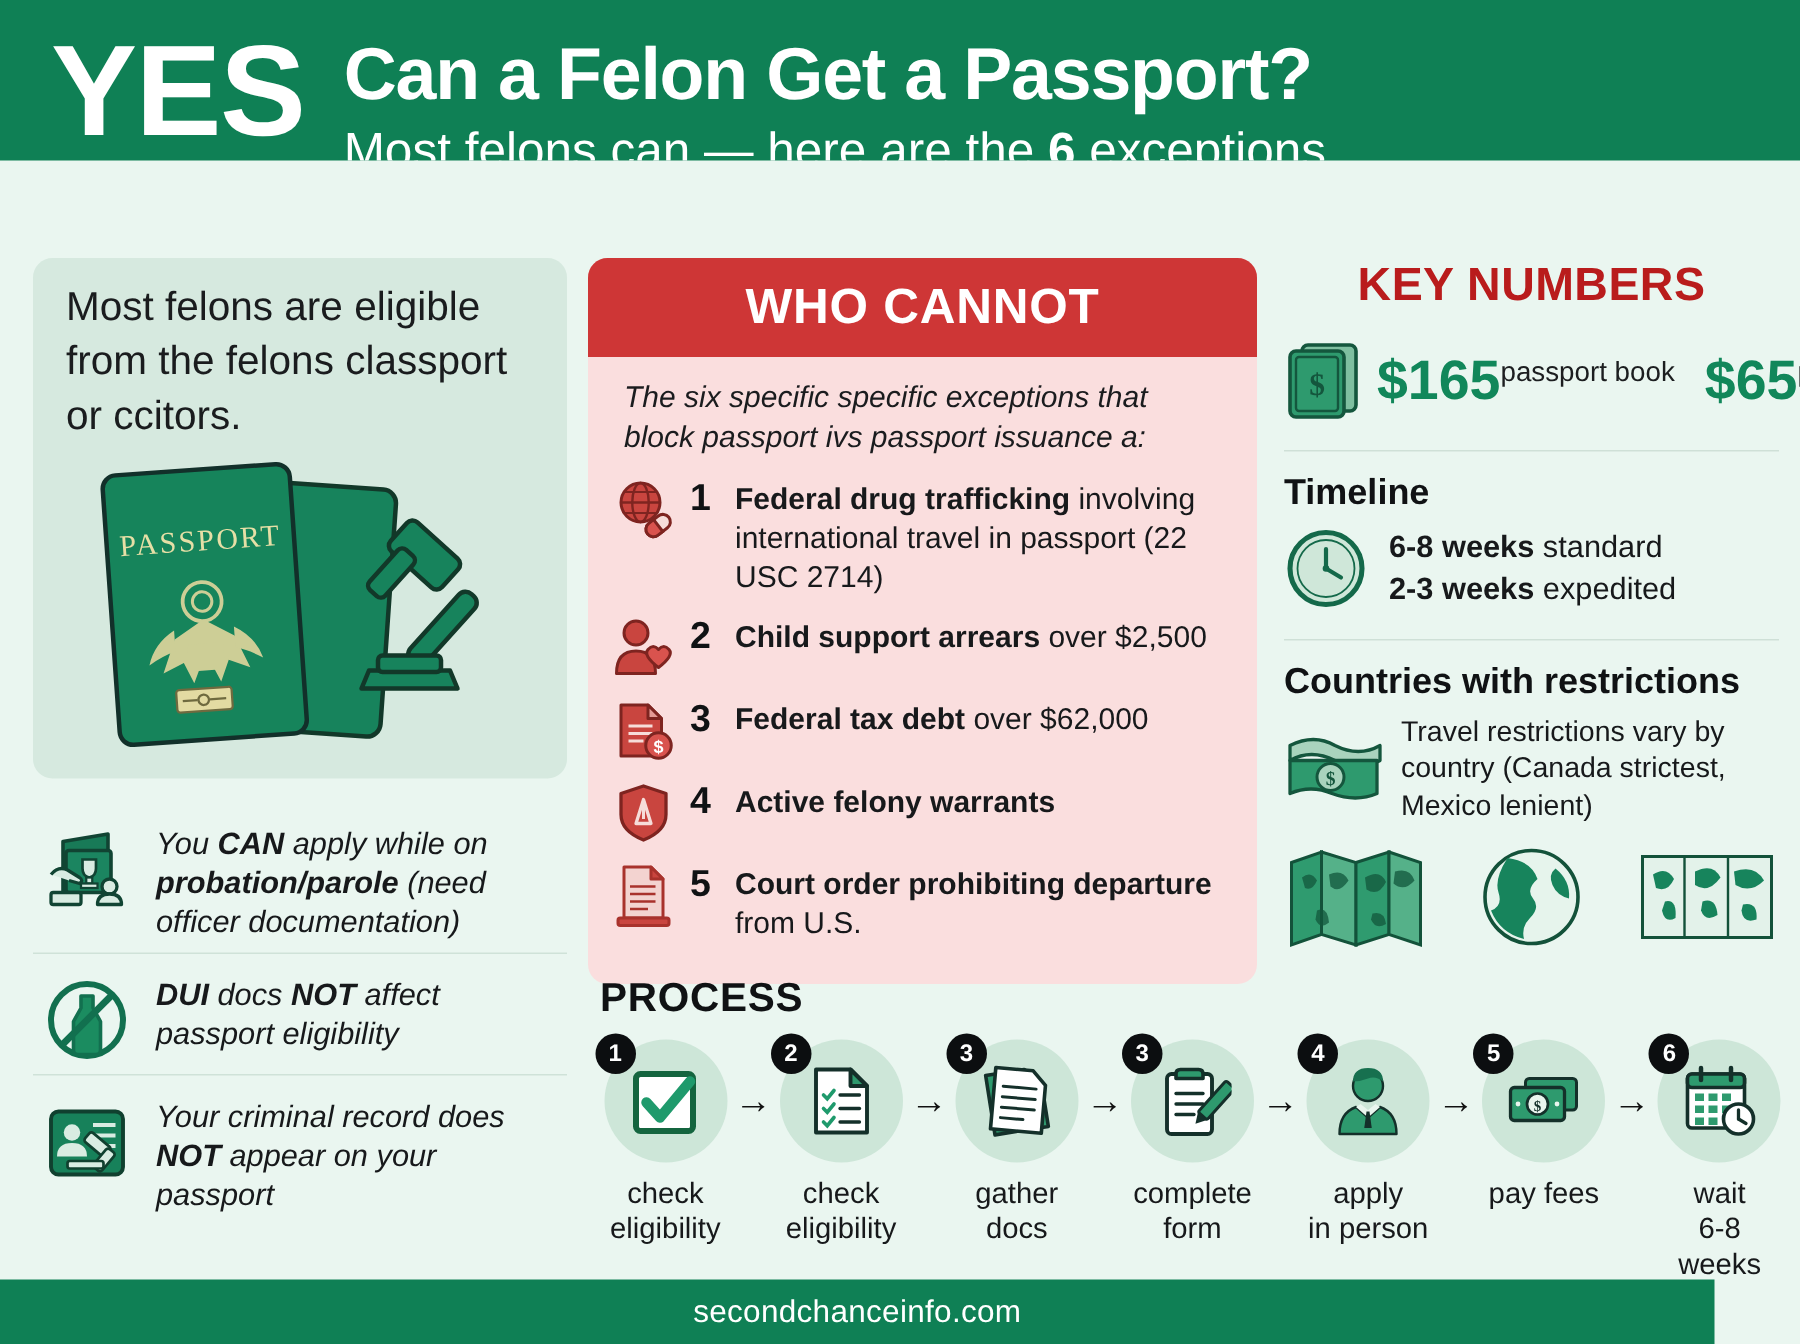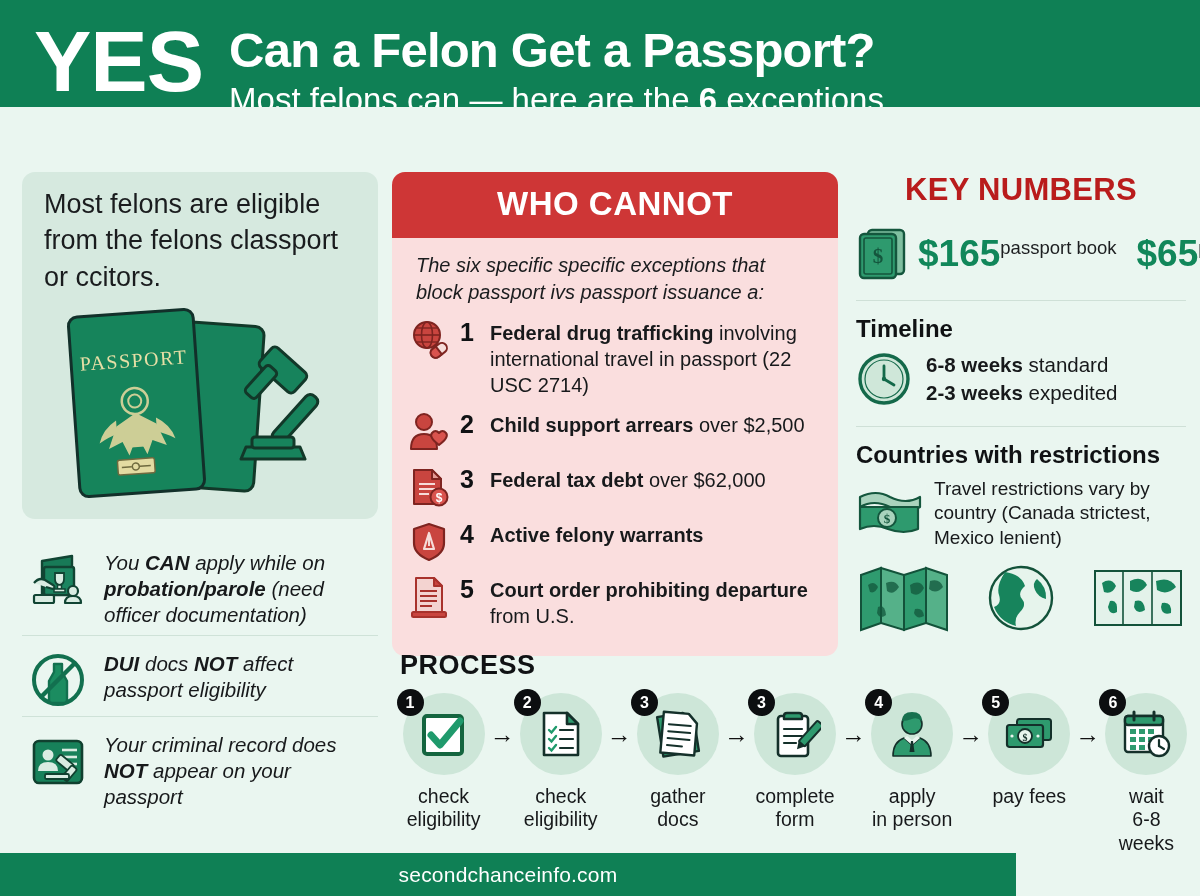--- a/index.html
+++ b/index.html
@@ -49,21 +49,21 @@
     line-height: 1.15;
     margin-top: 5px;
     white-space: nowrap;
   }
   .hdr-sub b { font-weight: 700; }
 
   
   .footer {
     position: absolute;
     left: 0; top: 853px;
-    width: 1016px; height: 43px;
+    width: 1143px; height: 43px;
     background: #0f8055;
     color: #ffffff;
     display: flex;
     align-items: center;
     justify-content: center;
     font-size: 21px;
     letter-spacing: 0.2px;
   }
 
   

